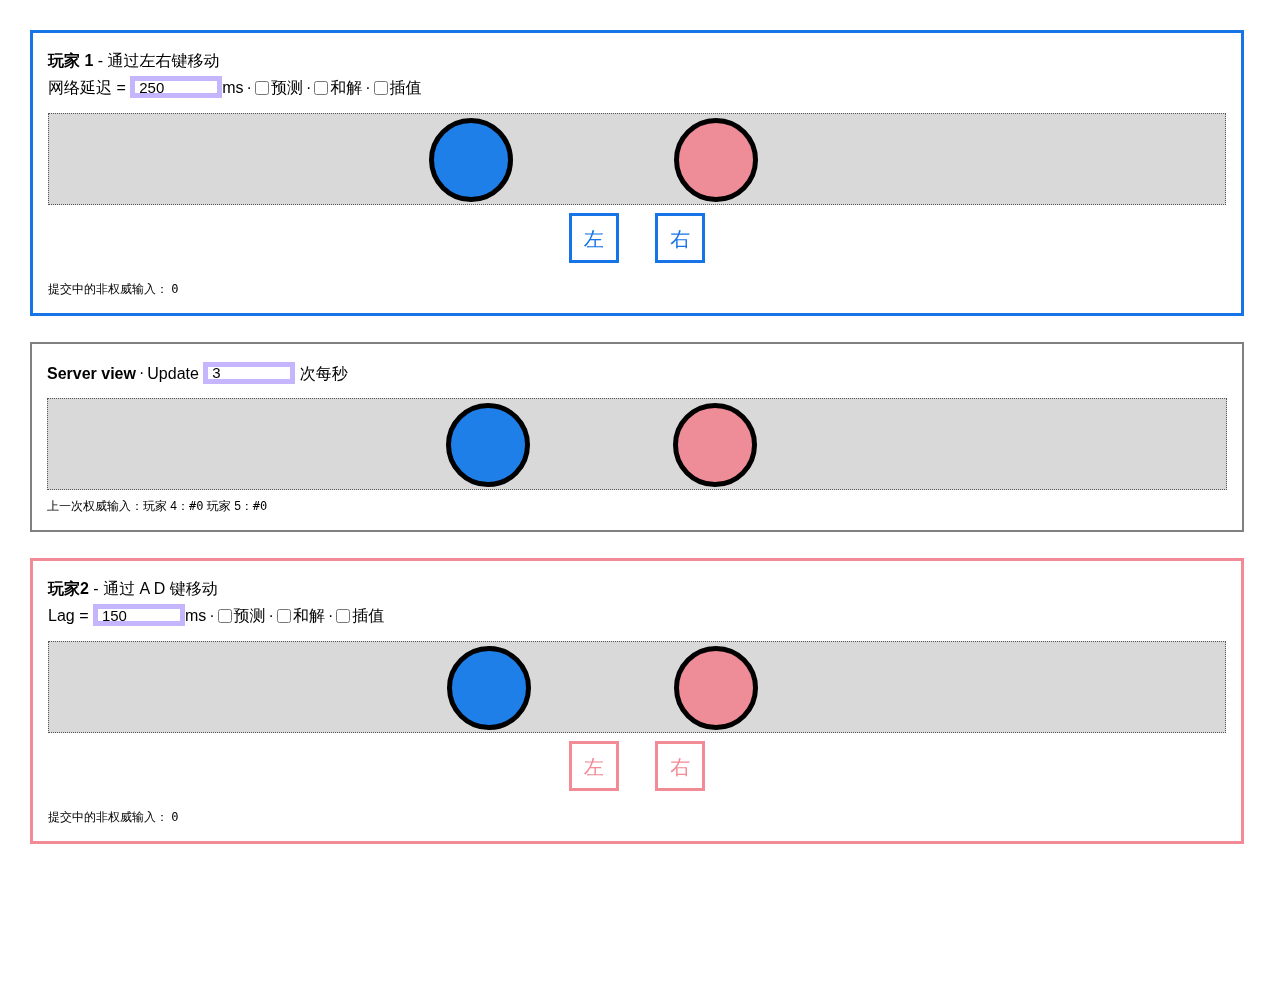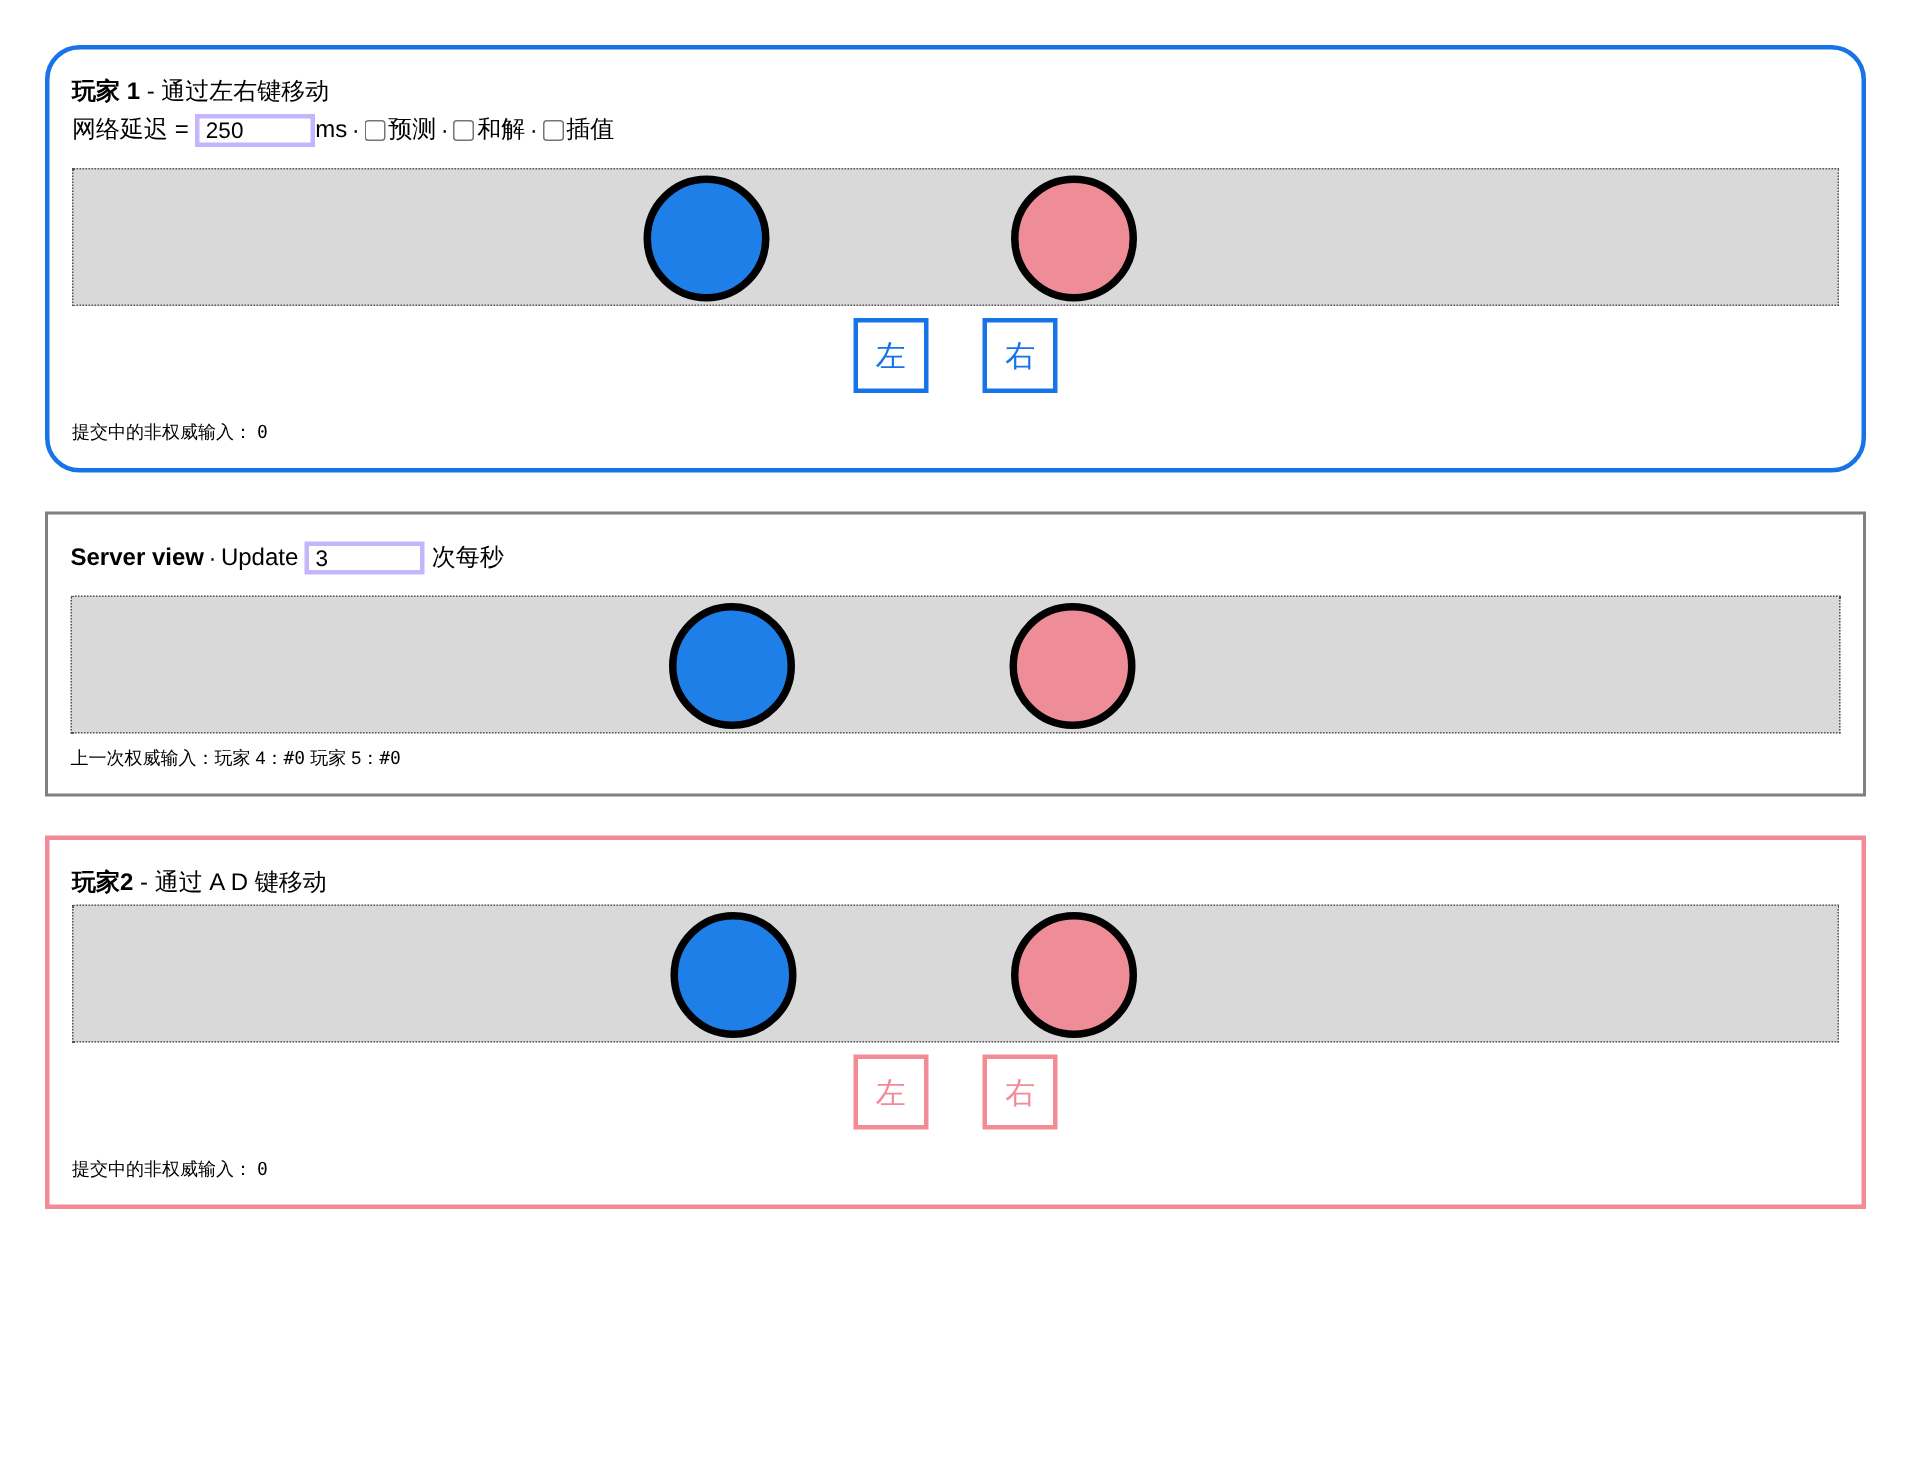--- a/index.html
+++ b/index.html
@@ -9,33 +9,33 @@
       font-family: Arial, "Microsoft YaHei", sans-serif;
       font-size: 16px;
       background: #ffffff;
       color: #000;
     }
     .panel {
       border: 3px solid;
       padding: 18px 15px 15px 15px;
       margin-bottom: 26px;
     }
-    .panel-p1 { border-color: #1774e7; border-radius: 23px; }
+    .panel-p1 { border-color: #1774e7; }
     .panel-server { border-color: #808080; border-width: 2px; }
     .panel-p2 { border-color: #f38b96; }
 
     .header-line { margin-bottom: 4px; }
     .header-line b { font-weight: bold; }
     .opts-line { margin-bottom: 14px; }
     .opts-line input[type="text"] {
-      width: 80px;
+      width: 92px;
       height: 22px;
       font-size: 15px;
       padding: 1px 4px;
-      border: 3px solid #c4b5fd;
+      border: 5px solid #c4b5fd;
       vertical-align: baseline;
     }
     .opts-line input[type="checkbox"] {
       vertical-align: middle;
       margin: 0 2px 0 0;
       width: 14px;
       height: 14px;
     }
     .sep { display:inline-block; margin: 0 3px; }
 
@@ -114,20 +114,23 @@
   </div>
   <div class="status-line">
     <span>上一次权威输入：玩家 4：</span><span class="mono">#0</span><span> 玩家 5：</span><span class="mono">#0</span>
   </div>
 </div>
 
 <div class="panel panel-p2">
   <div class="header-line">
     <b>玩家2</b><span> - 通过 A D 键移动</span>
   </div>
+  <div class="opts-line">
+    <span>Lag = </span><input type="text" value="150" style=""><span>ms</span><span class="sep"> · </span><input type="checkbox" style=""><span>预测</span><span class="sep"> · </span><input type="checkbox" style=""><span>和解</span><span class="sep"> · </span><input type="checkbox" style=""><span>插值</span>
+  </div>
   <div class="arena">
     <div class="ball ball-blue" style="left:398px"></div>
     <div class="ball ball-red" style="left:625px"></div>
   </div>
   <div class="btn-row">
     <span class="btn btn-p2">左</span>
     <span class="btn btn-p2">右</span>
   </div>
   <div class="status-line">
     <span>提交中的非权威输入：</span>

